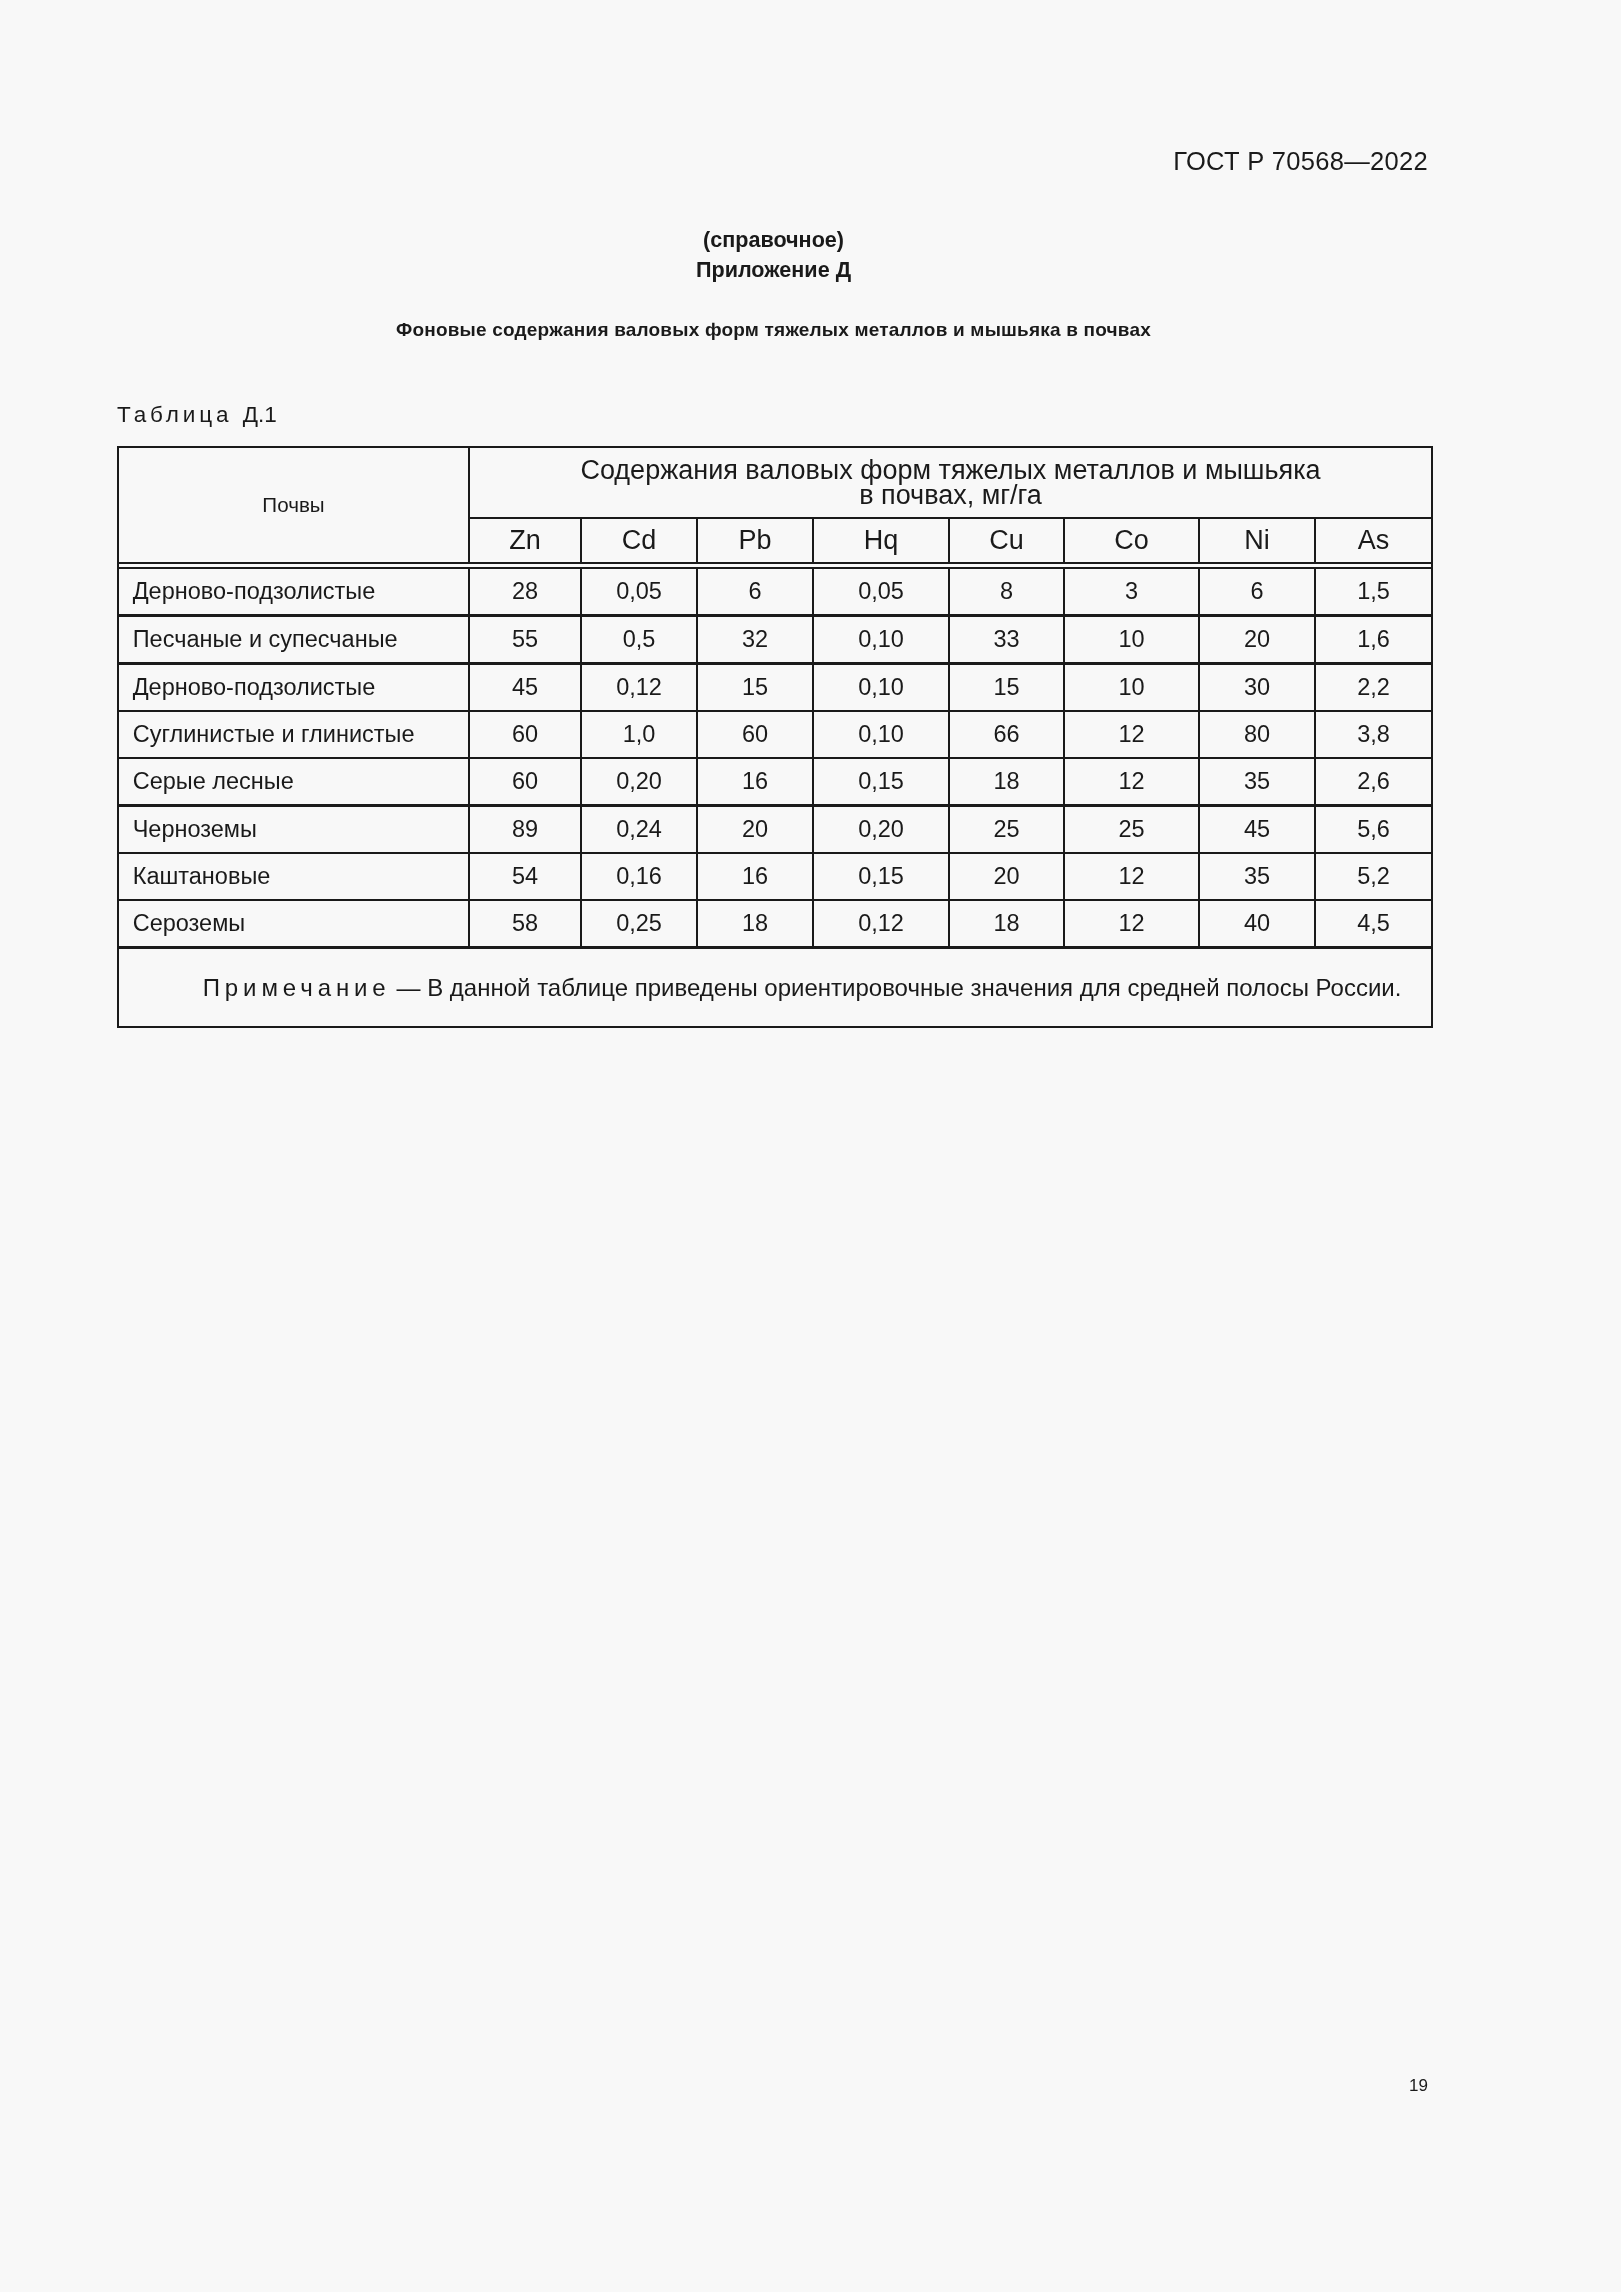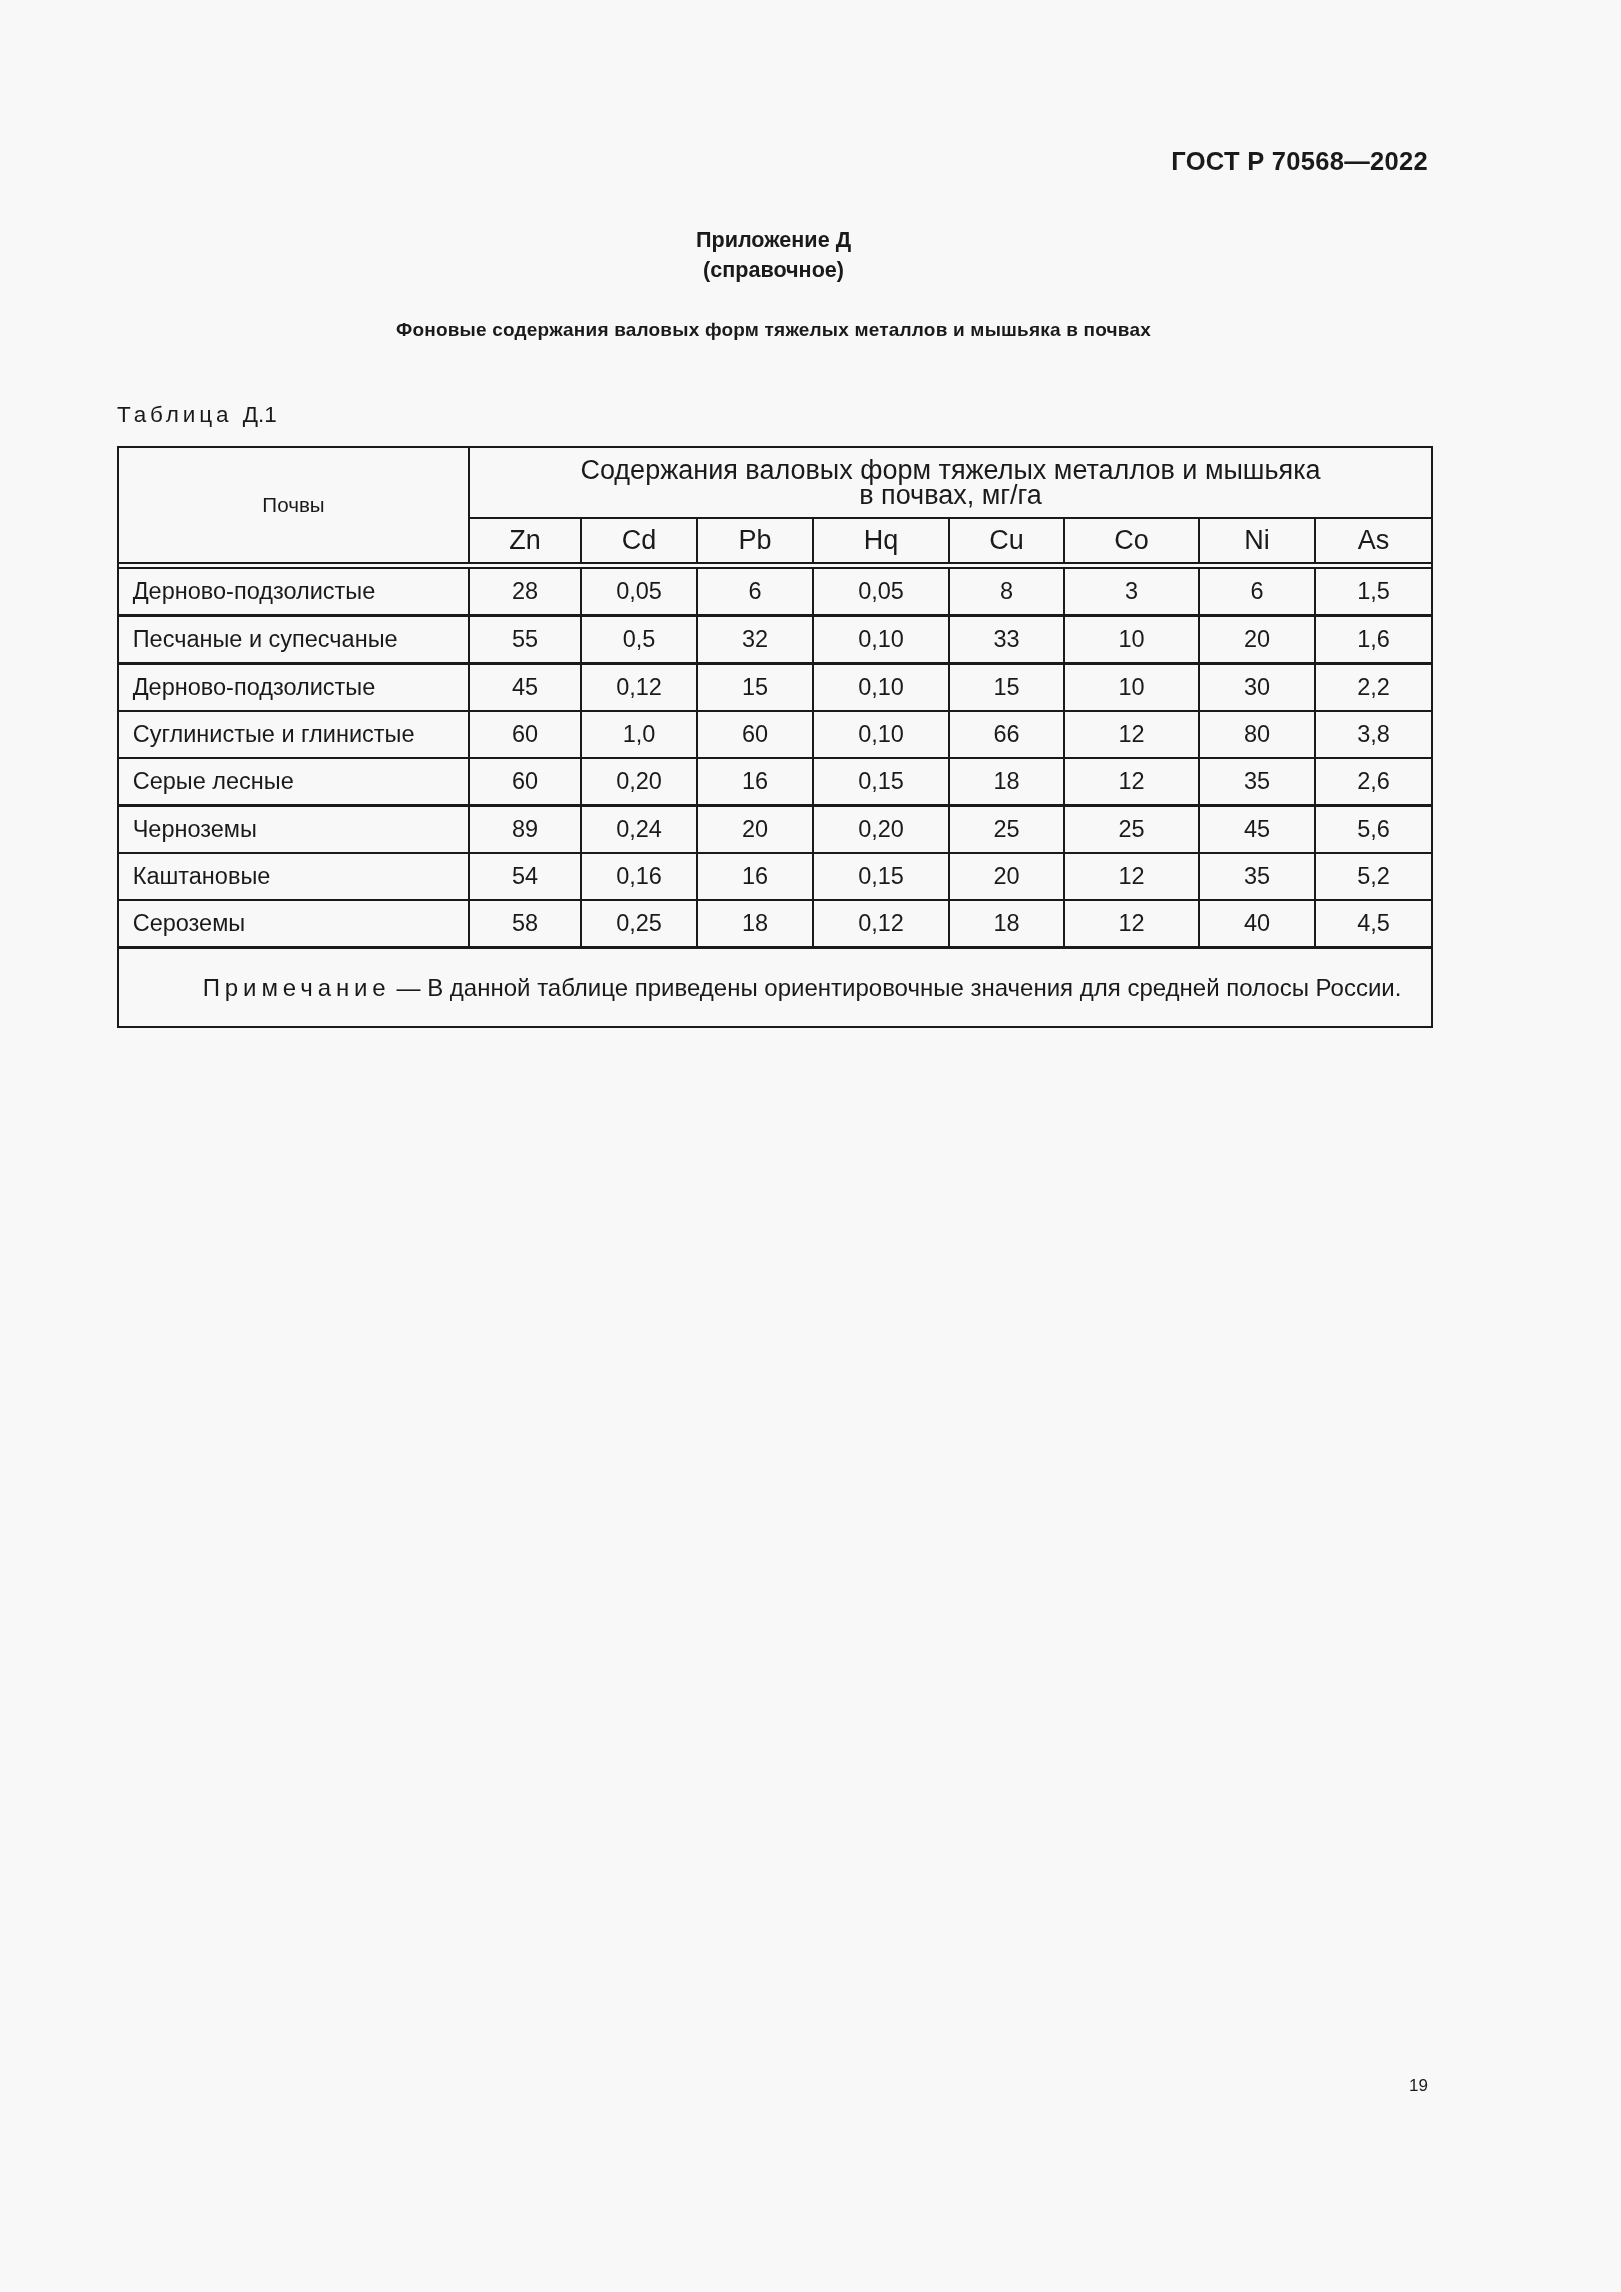--- a/index.html
+++ b/index.html
@@ -7,21 +7,21 @@
     width: 1621px; height: 2293px;
     background: #f8f8f8;
     color: #1a1a1a;
     font-family: "Liberation Sans", "DejaVu Sans", sans-serif;
     position: relative;
     overflow: hidden;
   }
   .abs { position: absolute; }
   #doc-code {
     right: 193px; top: 147px;
-    font-weight: bold; font-size: 25.5px; letter-spacing: 0.3px;
+    font-weight: normal; font-size: 25.5px; letter-spacing: 0.3px;
   }
   #appendix {
     left: 0; width: 1547px; top: 225px;
     text-align: center; font-weight: bold; font-size: 21.6px; line-height: 30px;
   }
   #main-title {
     left: 0; width: 1547px; top: 319px;
     text-align: center; font-weight: bold; font-size: 19px; letter-spacing: 0.2px;
   }
   #table-caption {
@@ -60,22 +60,22 @@
   .note-label { letter-spacing: 4.9px; margin-left: 69px; margin-right: 5.9px; }
 
   #page-number { right: 193px; top: 2076px; font-size: 17px; }
 </style>
 </head>
 <body>
 
 <div class="abs" id="doc-code">ГОСТ Р 70568—2022</div>
 
 <div class="abs" id="appendix">
+  <div>(справочное)</div>
   <div>Приложение Д</div>
-  <div>(справочное)</div>
 </div>
 
 <div class="abs" id="main-title">Фоновые содержания валовых форм тяжелых металлов и мышьяка в почвах</div>
 
 <div class="abs" id="table-caption">
   <span>Таблица</span>
   <span class="num">Д.1</span>
 </div>
 
 <table id="data-table">

